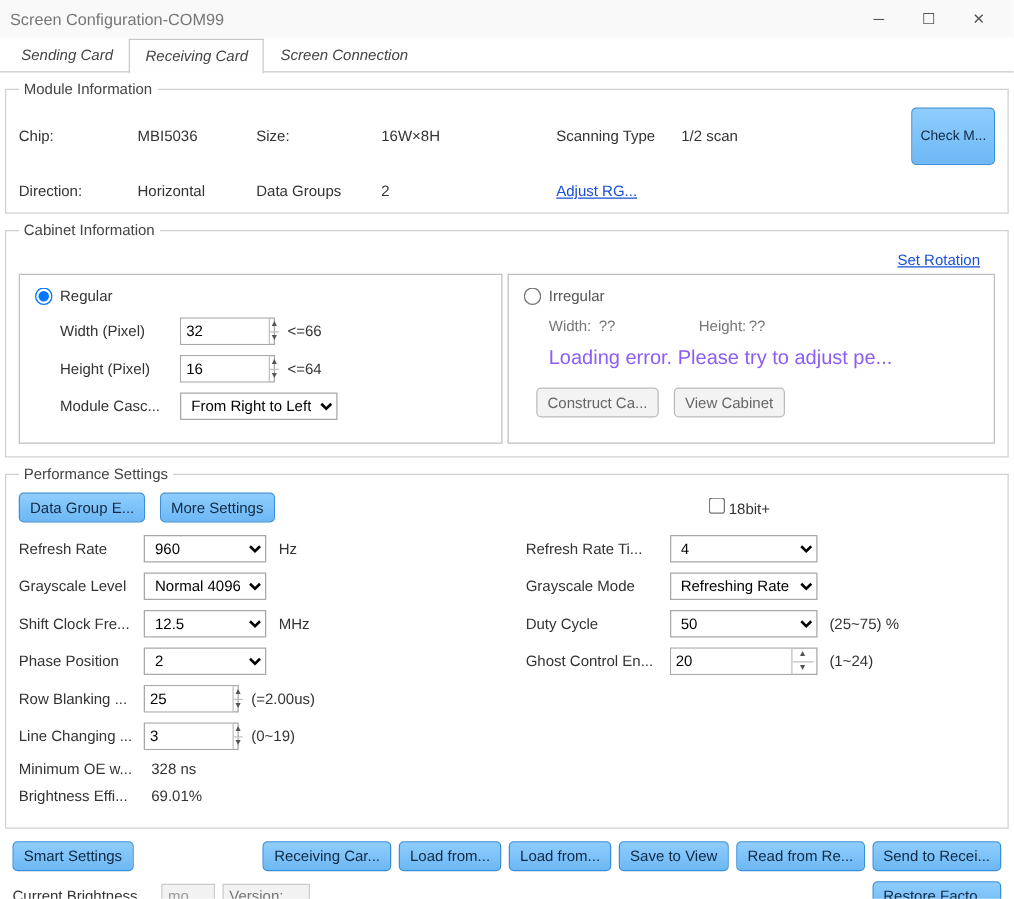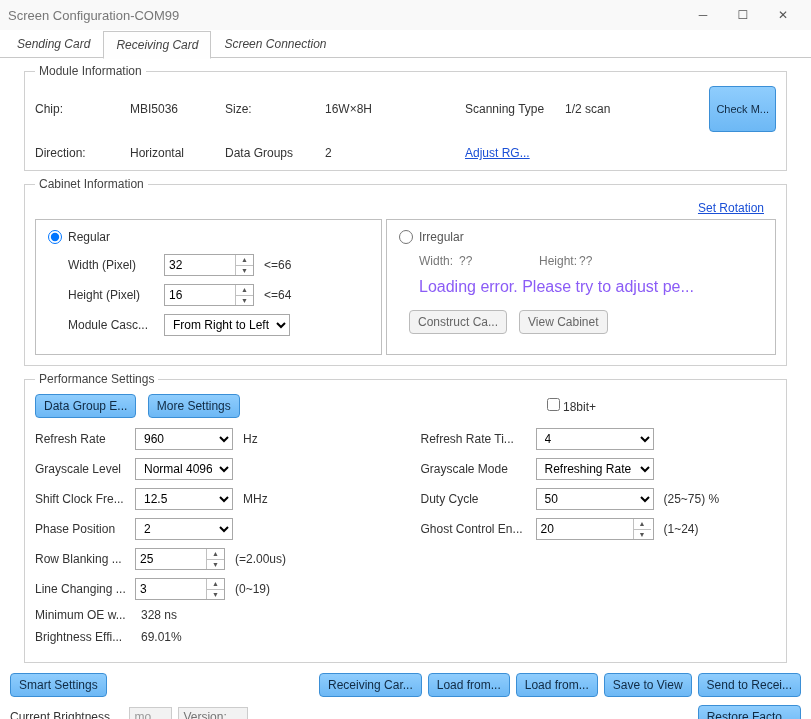--- a/index.html
+++ b/index.html
@@ -7,21 +7,21 @@
 
 .titlebar { height: 30px; display: flex; align-items: center; padding: 0 8px; background: #f9f9f9; }
 .titlebar .title { flex: 1; color: #777; font-size: 13px; }
 .titlebar .winbtn { width: 40px; height: 28px; display: flex; align-items: center; justify-content: center; color: #555; }
 
 .tabs { display: flex; padding: 0 4px; font-style: italic; }
 .tabs .tab { padding: 6px 12px; color: #444; border: 1px solid transparent; cursor: pointer; }
 .tabs .tab.active { border: 1px solid #c8c8c8; border-bottom: 1px solid #fefefe; background: #fefefe; position: relative; top: 1px; }
 .tab-border { border-bottom: 1px solid #c8c8c8; margin-top: -1px; }
 
-fieldset { border: 1px solid #d0d0d0; margin: 6px 24px; padding: 8px 10px 10px; position: relative; }
+fieldset { border: 1px solid #d0d0d0; margin: 6px 4px; padding: 8px 10px 10px; position: relative; }
 fieldset legend { padding: 0 4px; color: #444; }
 
 .module-grid { display: grid; grid-template-columns: 95px 95px 100px 140px 100px 80px auto; row-gap: 14px; align-items: center; }
 .module-grid .label { color: #333; }
 .module-grid .val { color: #333; }
 .link { color: #1a4fd6; text-decoration: underline; cursor: pointer; }
 
 .btn { background: linear-gradient(#8fcdfd, #6db8f5); border: 1px solid #3b8fd6; border-radius: 4px; padding: 4px 8px; color: #102a43; cursor: pointer; white-space: nowrap; }
 .btn.plain { background: #f3f3f3; border: 1px solid #bbb; color: #666; }
 .btn.small { padding: 16px 6px; font-size: 11px; text-align: center; }
@@ -35,21 +35,21 @@
 .radio-row input[type=radio] { width: 14px; height: 14px; }
 .radio-row.label-off label { color: #555; }
 
 .form-row { display: flex; align-items: center; margin-bottom: 8px; }
 .form-row .flabel { width: 100px; color: #333; white-space: nowrap; overflow: hidden; text-overflow: ellipsis; }
 .form-row .flabel.indent { padding-left: 20px; width: 116px; }
 .form-row .after { padding-left: 10px; color: #333; }
 .form-row .dimlabel { color: #777; width: 60px; padding-left: 20px; }
 .form-row .dimval { color: #777; width: 60px; }
 
-.spinner { display: inline-flex; border: 1px solid #a8a8a8; height: 22px; width: 90px; background: #fff; }
+.spinner { display: inline-flex; border: 1px solid #a8a8a8; height: 22px; width: 76px; background: #fff; }
 .spinner input { border: none; width: 70px; padding: 0 4px; outline: none; }
 .spinner .spins { display: flex; flex-direction: column; border-left: 1px solid #c0c0c0; width: 18px; }
 .spinner .spins div { flex: 1; display: flex; align-items: center; justify-content: center; font-size: 7px; color: #555; cursor: pointer; line-height: 1; }
 .spinner .spins div:first-child { border-bottom: 1px solid #c0c0c0; }
 
 .combo, .select { border: 1px solid #a8a8a8; height: 22px; padding: 0 4px; background: #fff; }
 .combo { width: 126px; }
 .sel-sm { width: 98px; }
 .sel-med { width: 118px; }
 
@@ -254,20 +254,21 @@
   </div>
 </fieldset>
 
 <div class="button-row">
   <button class="btn">Smart Settings</button>
   <span class="spacer"></span>
   <button class="btn">Receiving Car...</button>
   <button class="btn">Load from...</button>
   <button class="btn">Load from...</button>
   <button class="btn">Save to View</button>
+  <button class="btn">Read from Re...</button>
   <button class="btn">Send to Recei...</button>
 </div>
 
 <div class="bottom">
   <span class="lbl">Current Brightness ...</span>
   <input class="ro" readonly="" value="mo..." style="">
   <input class="ro" readonly="" style="width: 70px;" placeholder="Version:">
   <span class="spacer" style="flex:1"></span>
   <button class="btn">Restore Facto...</button>
 </div>

